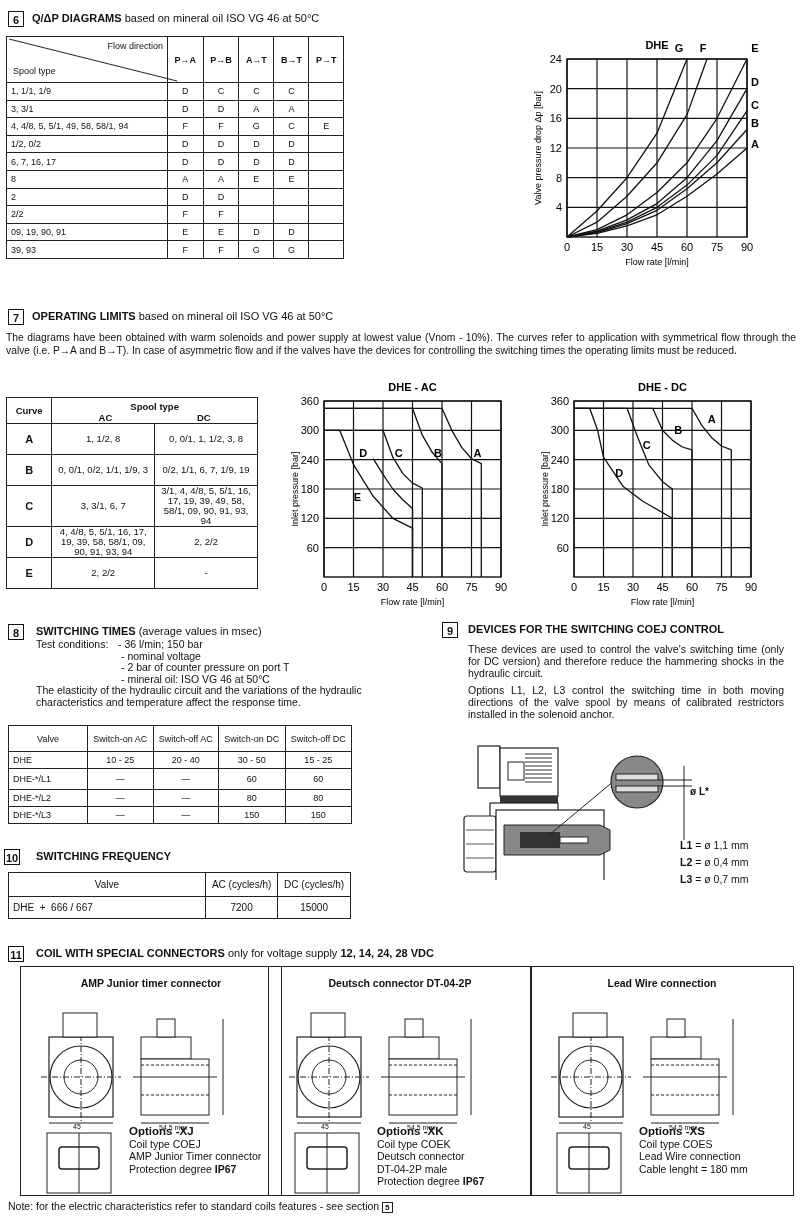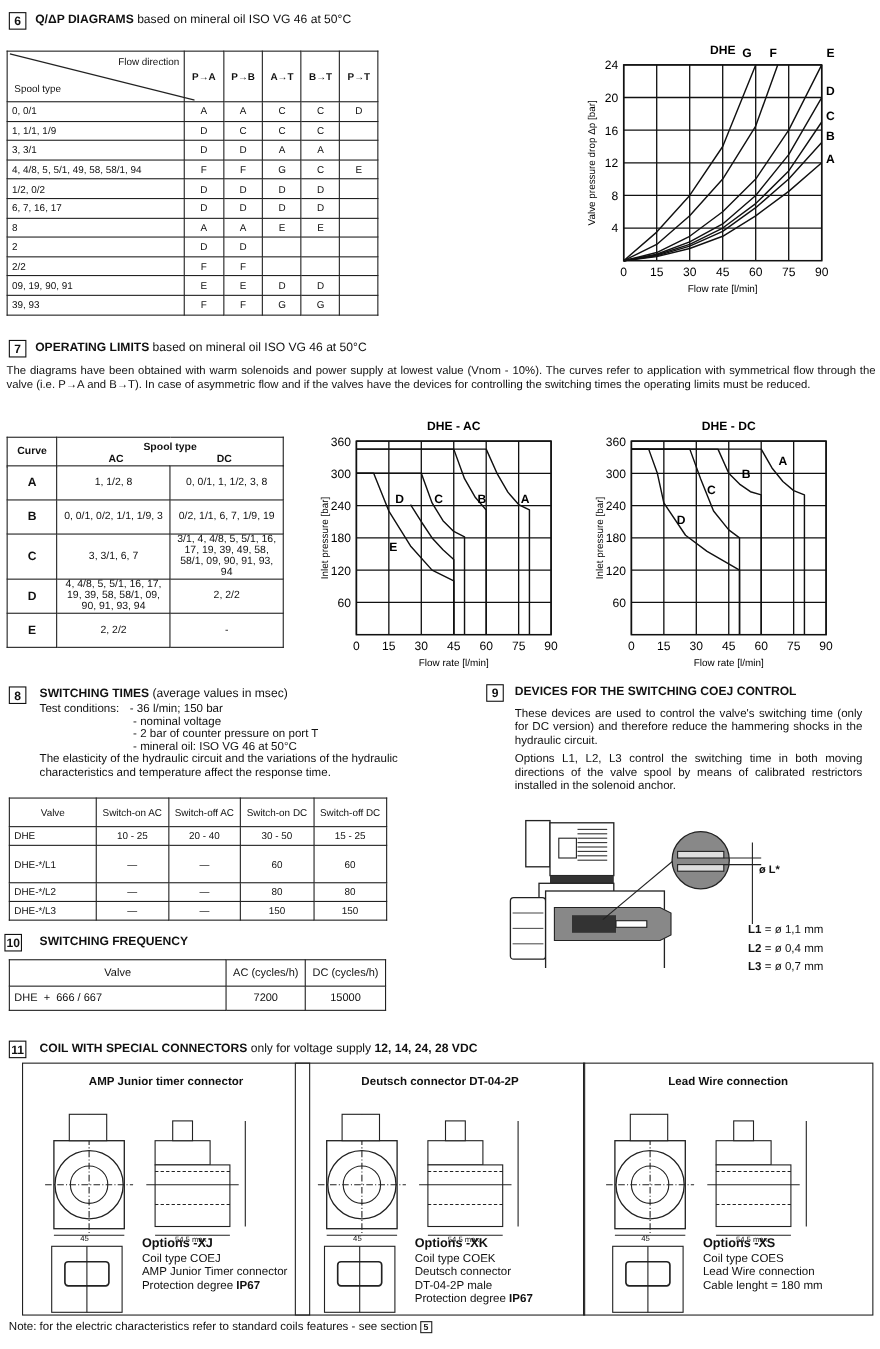--- a/index.html
+++ b/index.html
@@ -16,46 +16,38 @@
   .panel{position:absolute;border:1.5px solid #222;box-sizing:border-box;}
   .ptitle{position:absolute;left:0;right:0;text-align:center;font-weight:bold;font-size:10.5px;}
   .opts{position:absolute;font-size:10.5px;line-height:12.5px;}
 </style>
 </head>
 <body>
 
 <div class="secnum" style="left:8px;top:11px;">6</div>
 <div class="sectitle" style="left:32px;top:12px;"><b>Q/ΔP DIAGRAMS</b><span> based on mineral oil ISO VG 46 at 50°C</span></div>
 
-<table class="abs" style="left:6px;top:46px;width:338px;">
+<table class="abs" style="left:6px;top:36px;width:338px;">
   <thead>
     <tr style="height:46px;">
       <th style="width:160px;position:relative;padding:0;font-weight:normal;">
         <svg width="170" height="46" style="position:absolute;left:0;top:0;">
             <line x1="2" y1="2" x2="170" y2="44" stroke="#222" stroke-width="1"></line>
           </svg>
         <span style="position:absolute;right:4px;top:4px;">Flow direction</span>
         <span style="position:absolute;left:6px;bottom:6px;">Spool type</span>
       </th>
       <th class="c">P→A</th>
       <th class="c">P→B</th>
       <th class="c">A→T</th>
       <th class="c">B→T</th>
       <th class="c">P→T</th>
     </tr>
   </thead>
   <tbody id="qdp-body">
-      <tr style="height: 17.6px;">
-        <td>0, 0/1</td>
-        <td class="c">A</td>
-        <td class="c">A</td>
-        <td class="c">C</td>
-        <td class="c">C</td>
-        <td class="c">D</td>
-      </tr>
       <tr style="height: 17.6px;">
         <td>1, 1/1, 1/9</td>
         <td class="c">D</td>
         <td class="c">C</td>
         <td class="c">C</td>
         <td class="c">C</td>
         <td class="c"></td>
       </tr>
       <tr style="height: 17.6px;">
         <td>3, 3/1</td>
@@ -333,21 +325,21 @@
       </tr>
   </tbody>
     <tbody id="st-body">
       <tr style="height: 17px;">
         <td>DHE</td>
         <td class="c">10 - 25</td>
         <td class="c">20 - 40</td>
         <td class="c">30 - 50</td>
         <td class="c">15 - 25</td>
       </tr>
-      <tr style="height: 34px;">
+      <tr style="height: 21px;">
         <td>DHE-*/L1</td>
         <td class="c">—</td>
         <td class="c">—</td>
         <td class="c">60</td>
         <td class="c">60</td>
       </tr>
       <tr style="height: 17px;">
         <td>DHE-*/L2</td>
         <td class="c">—</td>
         <td class="c">—</td>

